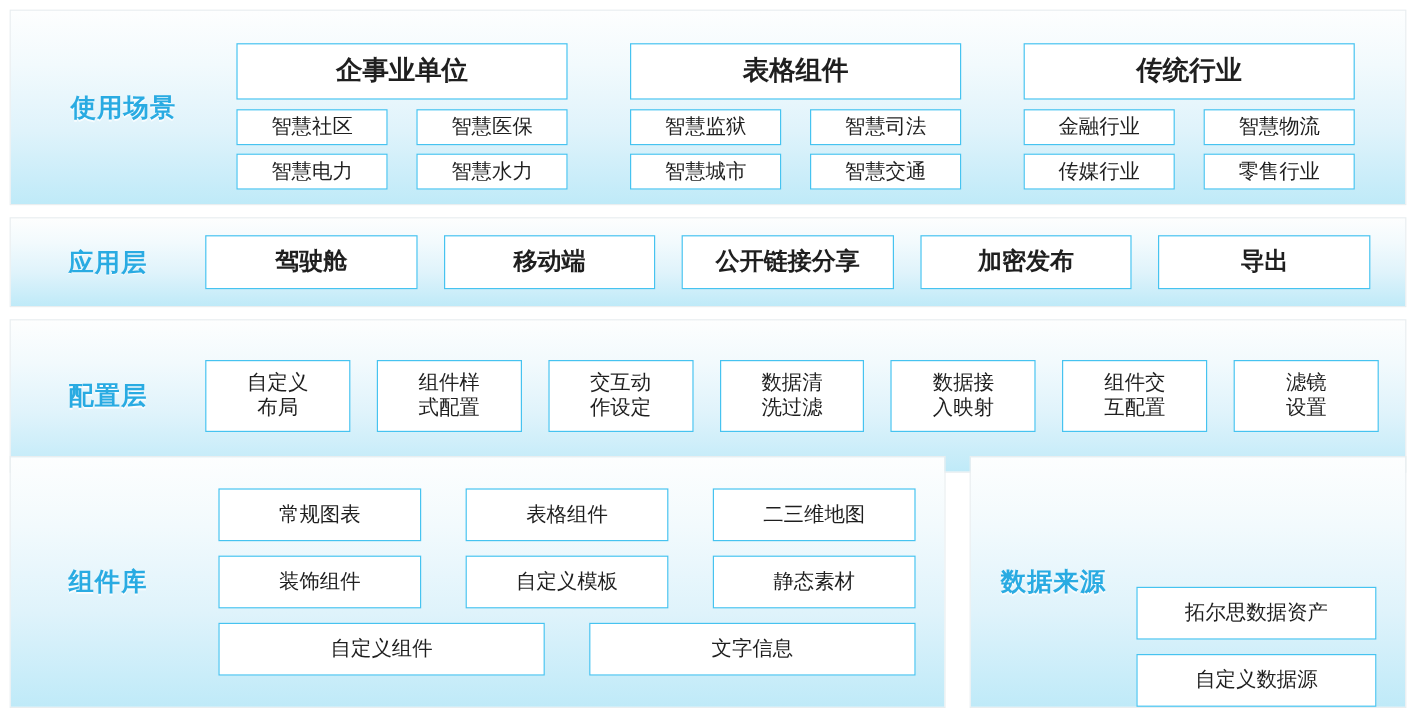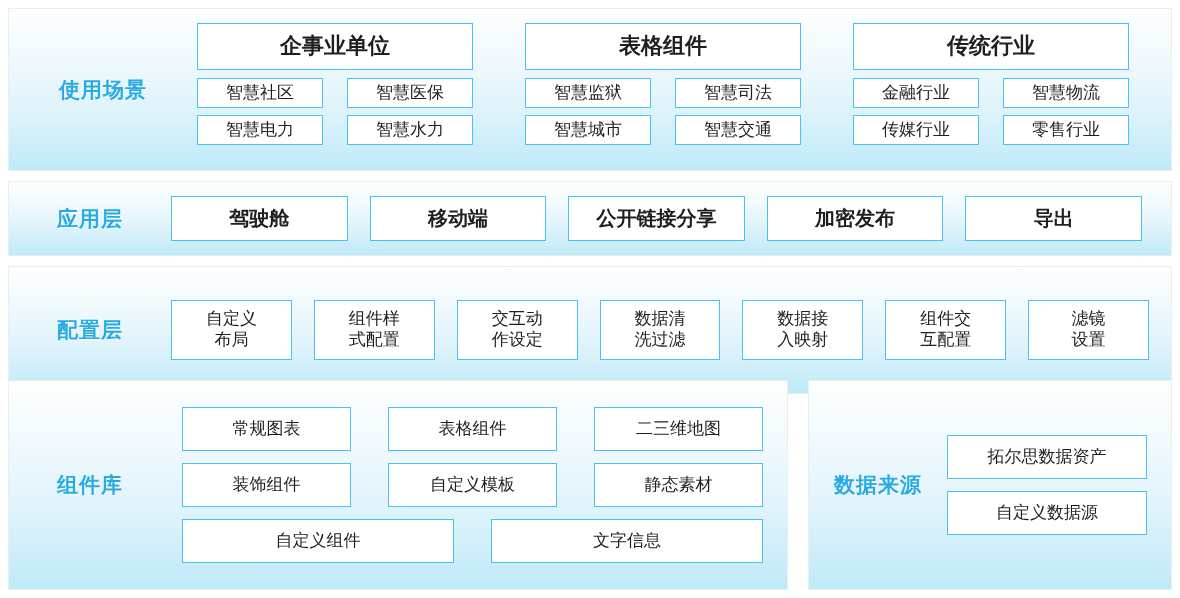--- a/index.html
+++ b/index.html
@@ -81,21 +81,21 @@
   #panel-scenarios .panel-label { width: 188px; }
   #panel-scenarios .panel-body {
     padding: 14px 20px 12px 0;
     flex-direction: row;
     align-items: stretch;
     gap: 0;
   }
   .scenario-group {
     display: flex;
     flex-direction: column;
-    justify-content: flex-start;
+    justify-content: flex-end;
   }
   .scenario-group + .scenario-group { margin-left: 52px; }
   .scenario-head {
     height: 47px;
     margin-bottom: 8px;
   }
   .scenario-rows { display: flex; flex-direction: column; gap: 7px; }
   .scenario-row { display: flex; gap: 24px; }
   .scenario-cell {
     width: 126px;
@@ -158,21 +158,21 @@
     margin-left: 11px;
   }
 
   
   #panel-datasource {
     left: 808px; top: 380px;
     width: 364px; height: 210px;
   }
   #panel-datasource .panel-label { width: 138px; }
   #panel-datasource .panel-body {
-    align-items: center;
+    align-items: flex-end;
     padding-right: 24px;
   }
   .datasource-grid {
     display: flex;
     flex-direction: column;
     gap: 12px;
     width: 100%;
   }
   .datasource-grid .box { height: 44px; }
 </style>

